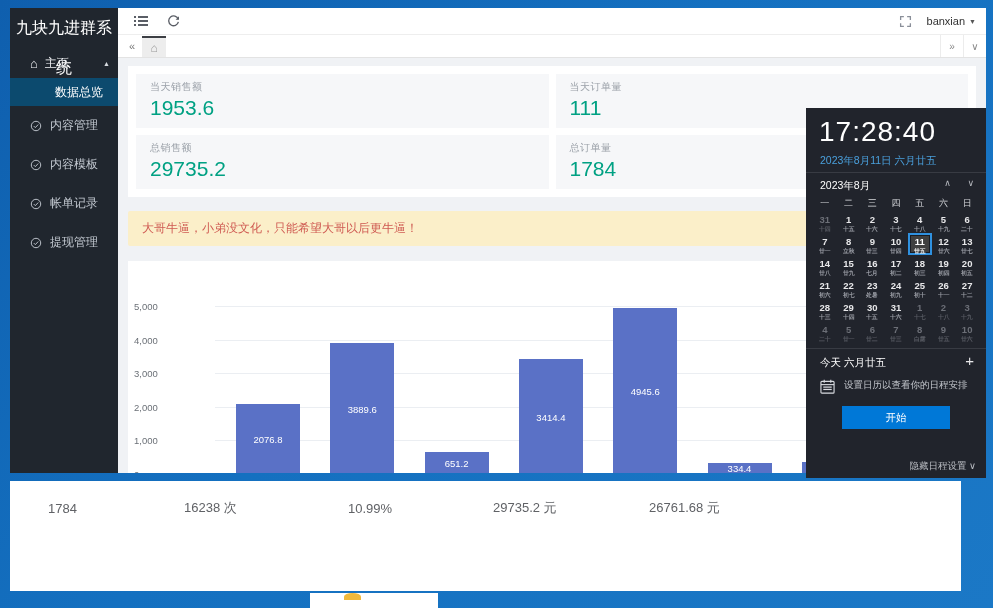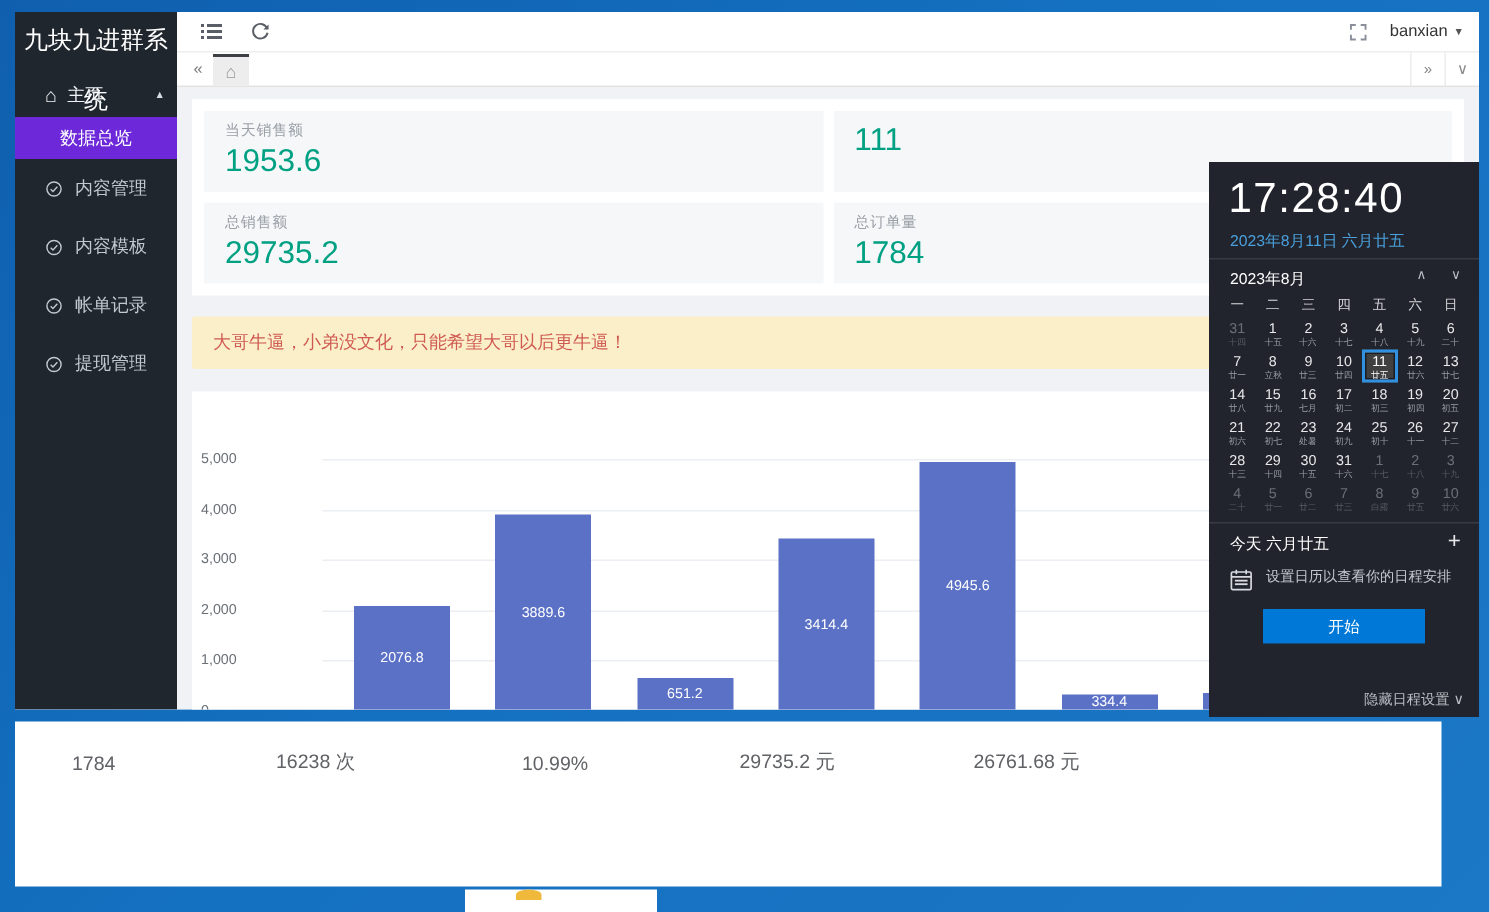--- a/index.html
+++ b/index.html
@@ -12,21 +12,21 @@
   
   .app-window { position:absolute; left:10px; top:8px; width:976px; height:465px;
     background:#f0f2f5; overflow:hidden; }
 
   .sidebar { position:absolute; left:0; top:0; width:108px; height:100%;
     background:#20262e; color:#c9ced6; font-size:12px; }
   .sidebar-title { height:40px; line-height:40px; text-align:center; color:#ffffff; font-size:16px; }
   .menu-home { height:30px; display:flex; align-items:center; padding:0 8px 0 20px; color:#f0f2f5; cursor:pointer; }
   .menu-home .home-glyph { font-size:13px; margin-right:7px; }
   .menu-home .arrow { margin-left:auto; font-size:7px; color:#d7dbe0; }
-  .menu-active { height:28px; line-height:28px; background:#6d28d9; color:#ffffff; padding-left:30px; cursor:pointer; }
+  .menu-active { height:28px; line-height:28px; background:#0c4a6e; color:#ffffff; padding-left:30px; cursor:pointer;text-align:center; }
   .menu-item { height:39px; display:flex; align-items:center; padding-left:20px; cursor:pointer; color:#c2c8d0; }
   .menu-item svg { margin-right:8px; flex:none; }
 
   .main { position:absolute; left:108px; top:0; width:868px; height:100%; }
   .navbar { height:26px; background:#ffffff; display:flex; align-items:center; padding:0 10px 0 12px; }
   .navbar .nav-ic { display:flex; align-items:center; justify-content:center; width:22px; height:22px; cursor:pointer; }
   .navbar .spacer { flex:1; }
   .user-chip { display:flex; align-items:center; font-size:11px; color:#333; cursor:pointer; margin-left:10px; }
   .user-chip .caret { font-size:7px; margin-left:4px; color:#555; }
   .tabbar { height:24px; background:#ffffff; border-top:1px solid #eeeeee; border-bottom:1px solid #e3e3e3;
@@ -60,21 +60,21 @@
     background:#21242c; color:#e8e8ea; z-index:30; }
   .fly-time { position:absolute; left:13px; top:8px; font-size:28px; font-weight:300; color:#ffffff; letter-spacing:1px; }
   .fly-date { position:absolute; left:14px; top:46px; font-size:10.5px; color:#4aa0dd; cursor:pointer; }
   .fly-div1 { position:absolute; left:0; top:64px; width:100%; height:1px; background:#383b43; }
   .fly-month { position:absolute; left:14px; top:71px; font-size:10.5px; color:#ffffff; cursor:pointer; }
   .fly-chevrons { position:absolute; right:12px; top:70px; font-size:9px; color:#b9bcc2; }
   .fly-chevrons span { margin-left:14px; cursor:pointer; }
   .cal-weekdays, .cal-grid { position:absolute; left:7px; width:166px;
     display:grid; grid-template-columns:repeat(7,1fr); }
   .cal-weekdays { top:89px; font-size:9px; color:#d6d8dc; text-align:center; }
-  .cal-grid { top:103px; grid-auto-rows:22px; }
+  .cal-grid { top:103px; grid-auto-rows:22px;font-weight:bold; }
   .cal-cell { text-align:center; line-height:1; padding-top:2px; cursor:pointer; border:2px solid transparent; }
   .cal-cell .d { display:block; font-size:9.5px; color:#e8e8ea; }
   .cal-cell .l { display:block; font-size:6.5px; color:#9a9da5; margin-top:1px; transform:scale(.9); }
   .cal-cell.dim .d { color:#6c6f77; } .cal-cell.dim .l { color:#585b63; }
   .cal-cell.today { background:#404040; border-color:#2f91e0; box-shadow:inset 0 0 0 1px #1a1d24;text-align:center; }
   .cal-cell.today .d, .cal-cell.today .l { color:#ffffff; }
   .fly-div2 { position:absolute; left:0; top:240px; width:100%; height:1px; background:#383b43; }
   .fly-today { position:absolute; left:14px; top:248px; font-size:10.5px; color:#ffffff; }
   .fly-plus { position:absolute; right:12px; top:244px; font-size:15px; font-weight:300; color:#e8e8ea; cursor:pointer; }
   .fly-hint { position:absolute; left:14px; top:270px; display:flex; align-items:flex-start; width:152px; }
@@ -182,20 +182,21 @@
         </span>
       </div>
 
       <div class="content">
         <div class="stats-panel" id="stats-grid">
             <div class="stat-card">
               <div class="stat-label">当天销售额</div>
               <div class="stat-value">1953.6</div>
             </div>
             <div class="stat-card">
+              <div class="stat-label">当天订单量</div>
               <div class="stat-value">111</div>
             </div>
             <div class="stat-card">
               <div class="stat-label">总销售额</div>
               <div class="stat-value">29735.2</div>
             </div>
             <div class="stat-card">
               <div class="stat-label">总订单量</div>
               <div class="stat-value">1784</div>
             </div>

